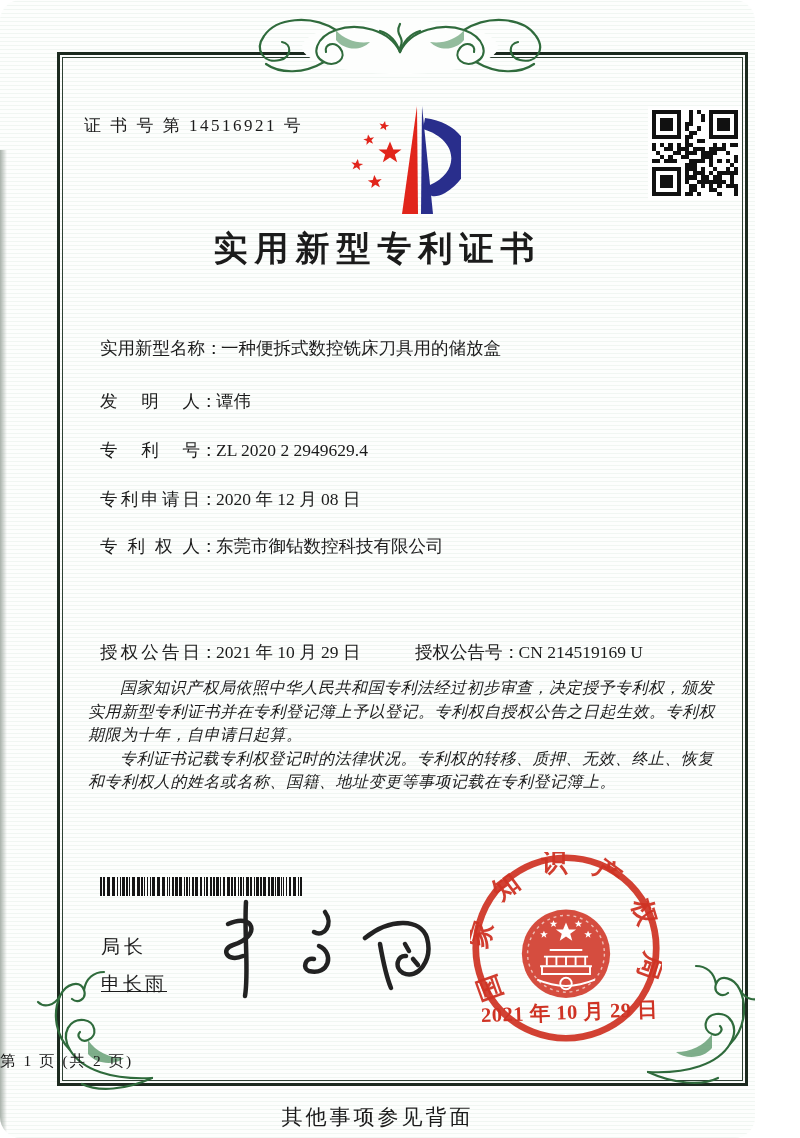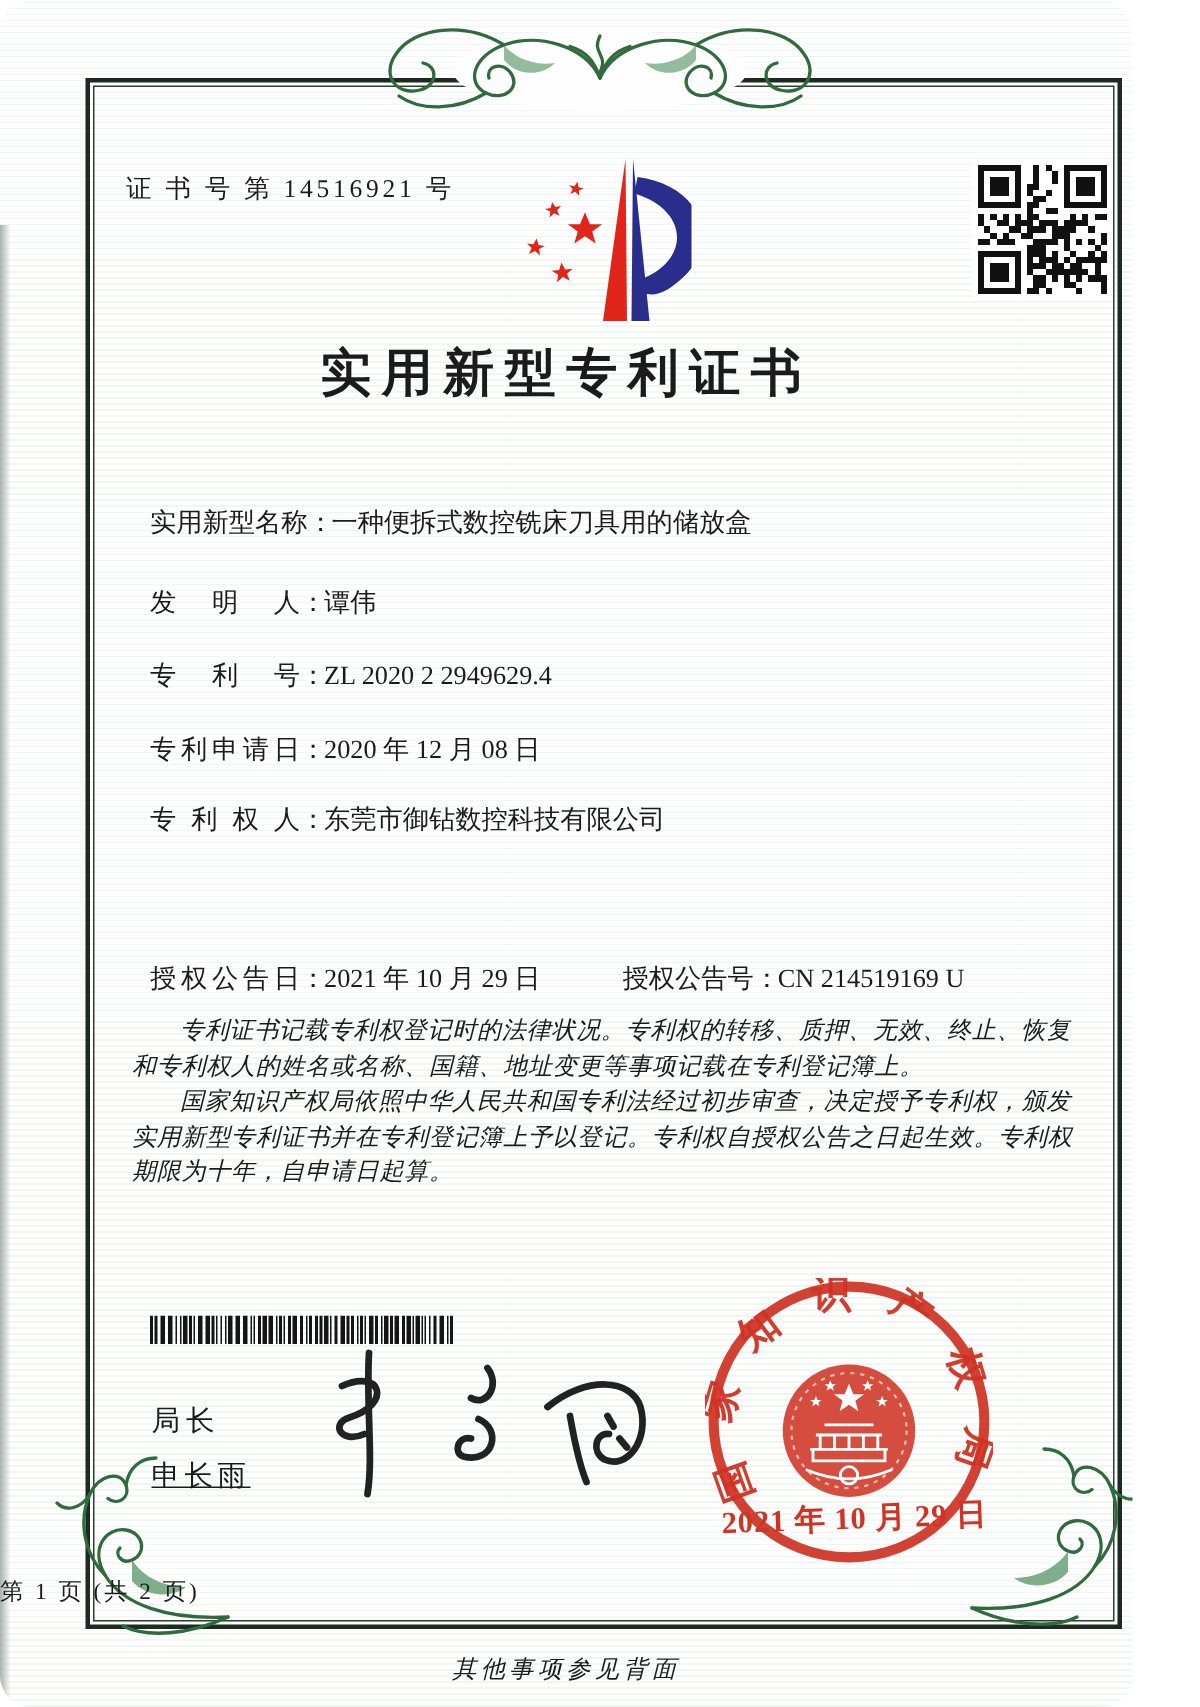--- a/index.html
+++ b/index.html
@@ -35,21 +35,21 @@
   .barcode{position:absolute;left:100px;top:877px;}
   .signer-title{position:absolute;left:101px;top:934px;font-size:19px;letter-spacing:4px;}
   .signer-name{position:absolute;left:101px;top:971px;font-size:19px;letter-spacing:3px;text-decoration:underline;}
   .signature{position:absolute;left:208px;top:886px;}
   .seal{position:absolute;left:470px;top:852px;}
   .seal-date{position:absolute;left:481px;top:998px;font-size:20.5px;font-weight:bold;
     color:#cf3324;letter-spacing:0.5px;transform:rotate(-2deg);white-space:nowrap;}
   .page-indicator{position:absolute;left:0;right:0;top:1051px;text-align:left;
     font-size:15.5px;letter-spacing:2px;}
   .back-note{position:absolute;left:0;right:0;top:1103px;text-align:center;
-    font-size:16px;font-style:italic;letter-spacing:3px;}
+    font-size:21px;letter-spacing:3px;}
 </style>
 </head>
 <body>
 
 <div class="page">
 
   <div class="photo-edge"></div>
 
   <div class="frame"></div>
 
@@ -269,22 +269,22 @@
   </div>
   <div class="field f4">
     <span class="flabel">专利权人</span><span class="fcolon">：</span><span class="fvalue">东莞市御钻数控科技有限公司</span>
   </div>
   <div class="field frow">
     <span><span class="flabel">授权公告日</span><span class="fcolon">：</span><span class="fvalue">2021 年 10 月 29 日</span></span>
     <span class="g2"><span>授权公告号</span><span class="fcolon">：</span><span class="fvalue">CN 214519169 U</span></span>
   </div>
 
   <div class="paras">
+    <p>国家知识产权局依照中华人民共和国专利法经过初步审查，决定授予专利权，颁发实用新型专利证书并在专利登记簿上予以登记。专利权自授权公告之日起生效。专利权期限为十年，自申请日起算。</p>
     <p>专利证书记载专利权登记时的法律状况。专利权的转移、质押、无效、终止、恢复和专利权人的姓名或名称、国籍、地址变更等事项记载在专利登记簿上。</p>
-    <p>国家知识产权局依照中华人民共和国专利法经过初步审查，决定授予专利权，颁发实用新型专利证书并在专利登记簿上予以登记。专利权自授权公告之日起生效。专利权期限为十年，自申请日起算。</p>
   </div>
 
   <svg class="barcode" width="205" height="19" viewBox="0 0 205 19" preserveAspectRatio="none">
     <g id="barcode-bars">
         <rect x="0" y="0" width="2" height="19" fill="#151515"></rect>
         <rect x="3" y="0" width="2" height="19" fill="#151515"></rect>
         <rect x="7" y="0" width="3" height="19" fill="#151515"></rect>
         <rect x="12" y="0" width="3" height="19" fill="#151515"></rect>
         <rect x="17" y="0" width="1" height="19" fill="#151515"></rect>
         <rect x="20" y="0" width="1" height="19" fill="#151515"></rect>

